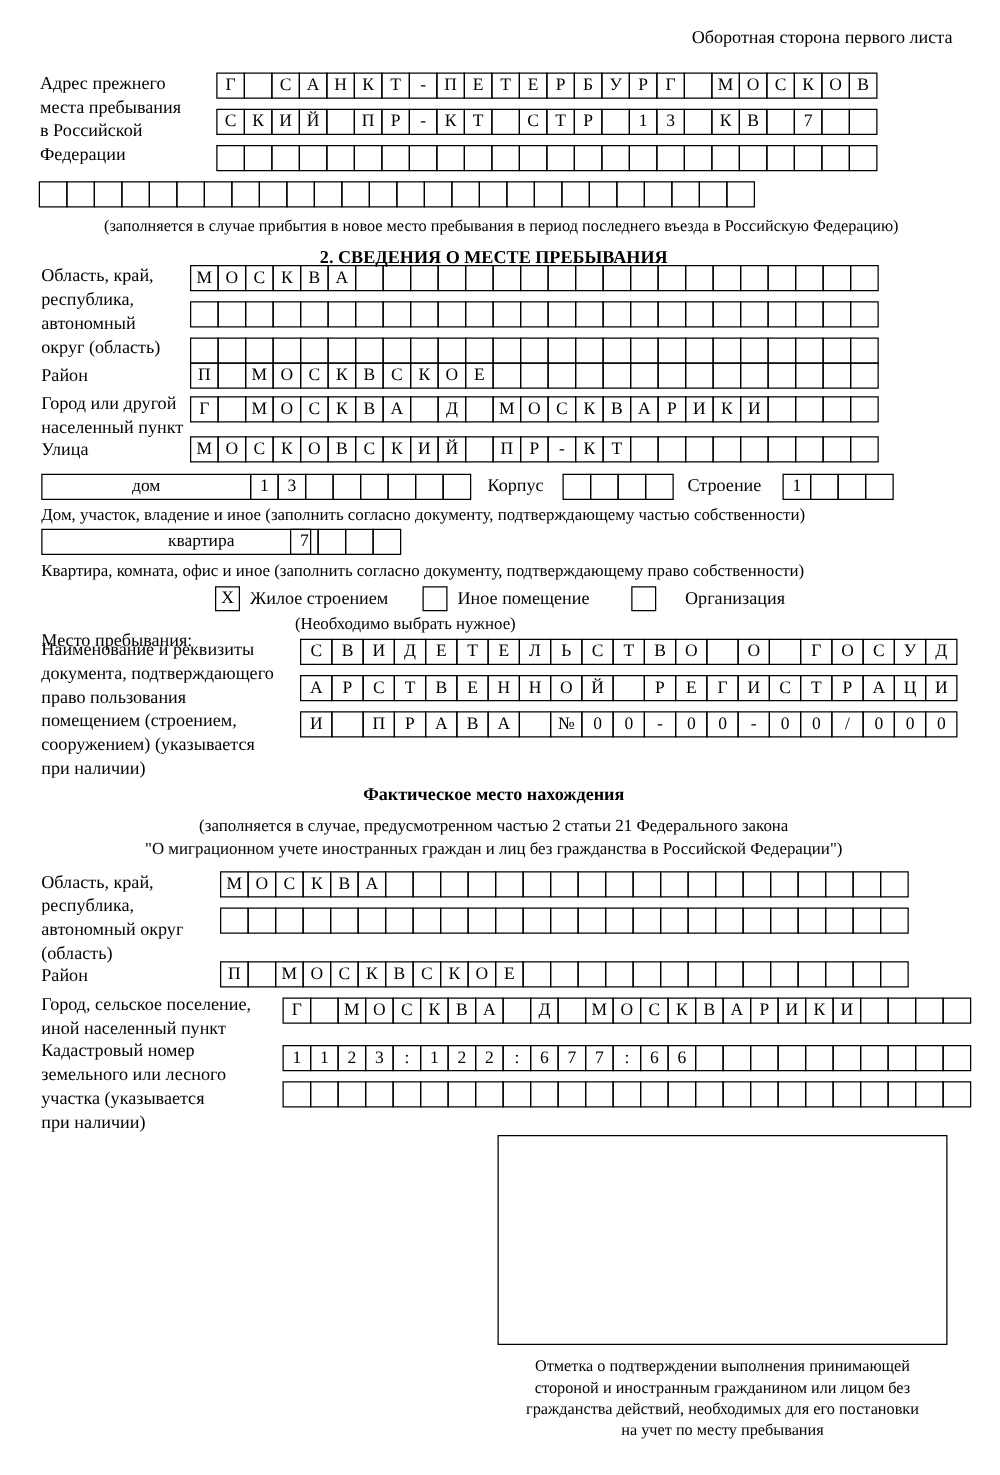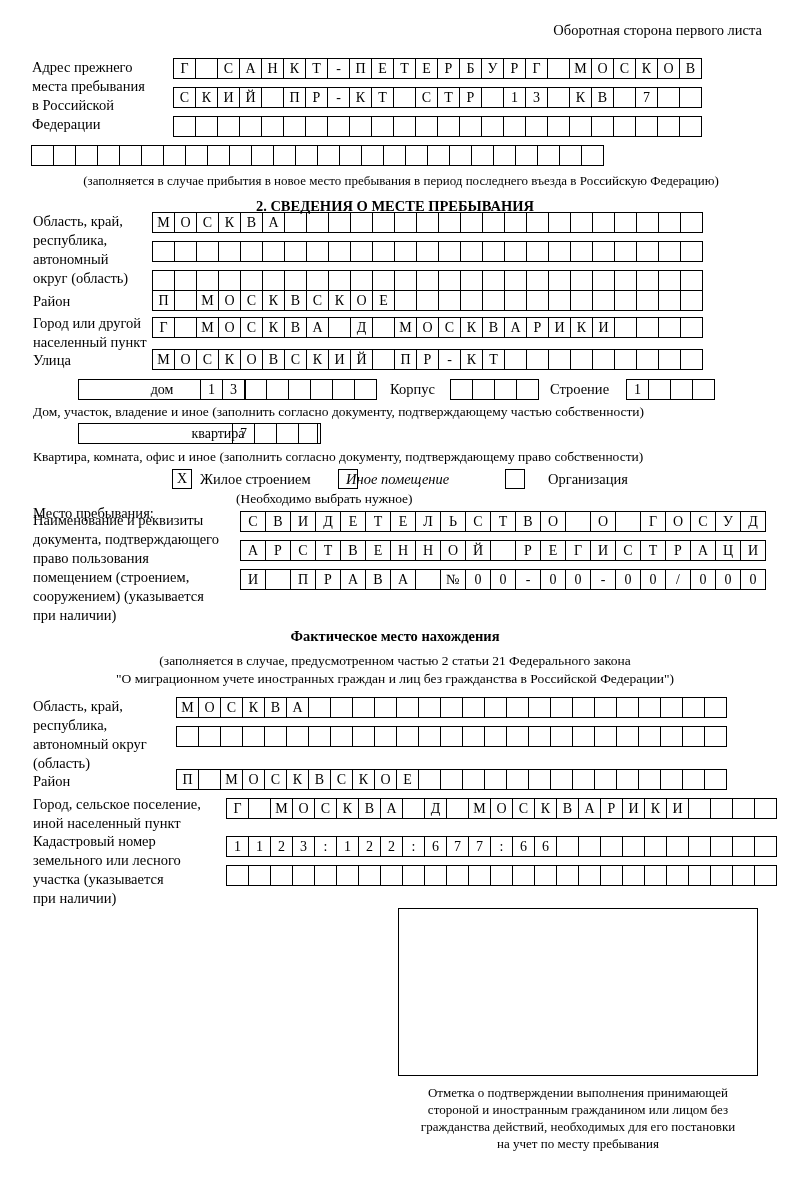--- a/index.html
+++ b/index.html
@@ -58,21 +58,20 @@
   }
   .cell.wide { width: 26px; }
 
   .labelbox {
     border: 1px solid #000;
     box-sizing: border-box;
     height: 21px;
     text-align: center;
     font-size: 14px;
     line-height: 20px;
-    margin-left: 45px;
   }
 
   .chk {
     width: 20px;
     height: 20px;
     border: 1px solid #000;
     box-sizing: border-box;
     display: inline-block;
     text-align: center;
     font-size: 14px;
@@ -419,34 +418,34 @@
   <div class="abs lbl" style="top:380px; left:550px;">Строение</div>
   <div class="abs cells" id="stroenie-row" style="top:379px; left:626px;">
       <div class="cell">1</div>
       <div class="cell"></div>
       <div class="cell"></div>
       <div class="cell"></div>
     </div>
 
   <div class="abs note-sm" style="top:403px; left:33px;">Дом, участок, владение и иное (заполнить согласно документу, подтверждающему частью собственности)</div>
 
-  <div class="abs labelbox" style="top:423px; left:33px; width:240px;padding-left:40px;">квартира</div>
+  <div class="abs labelbox" style="top:423px; left:33px; width:216px;padding-left:40px;">квартира</div>
   <div class="abs cells" id="flat-row" style="top:423px; left:232px;">
       <div class="cell">7</div>
       <div class="cell"></div>
       <div class="cell"></div>
       <div class="cell"></div>
     </div>
   <div class="abs note-sm" style="top:448px; left:33px;">Квартира, комната, офис и иное (заполнить согласно документу, подтверждающему право собственности)</div>
 
   <div class="abs lbl" style="top:470px; left:33px;margin-top:34px;">Место пребывания:</div>
   <div class="abs chk" style="top:469px; left:172px;">X</div>
   <div class="abs lbl" style="top:470px; left:200px;">Жилое строением</div>
   <div class="abs chk" style="top:469px; left:338px;"></div>
-  <div class="abs lbl" style="top:470px; left:346px;font-style:italic;">Иное помещение</div>
+  <div class="abs lbl" style="top:470px; left:366px;">Иное помещение</div>
   <div class="abs chk" style="top:469px; left:505px;"></div>
   <div class="abs lbl" style="top:470px; left:548px;">Организация</div>
   <div class="abs lbl" style="top:489px; left:236px; font-size:13.5px;">(Необходимо выбрать нужное)</div>
 
   <div class="abs lbl" style="top:511px; left:33px; width:205px;">
     <div>Наименование и реквизиты</div>
     <div>документа, подтверждающего</div>
     <div>право пользования</div>
     <div>помещением (строением,</div>
     <div>сооружением) (указывается</div>

